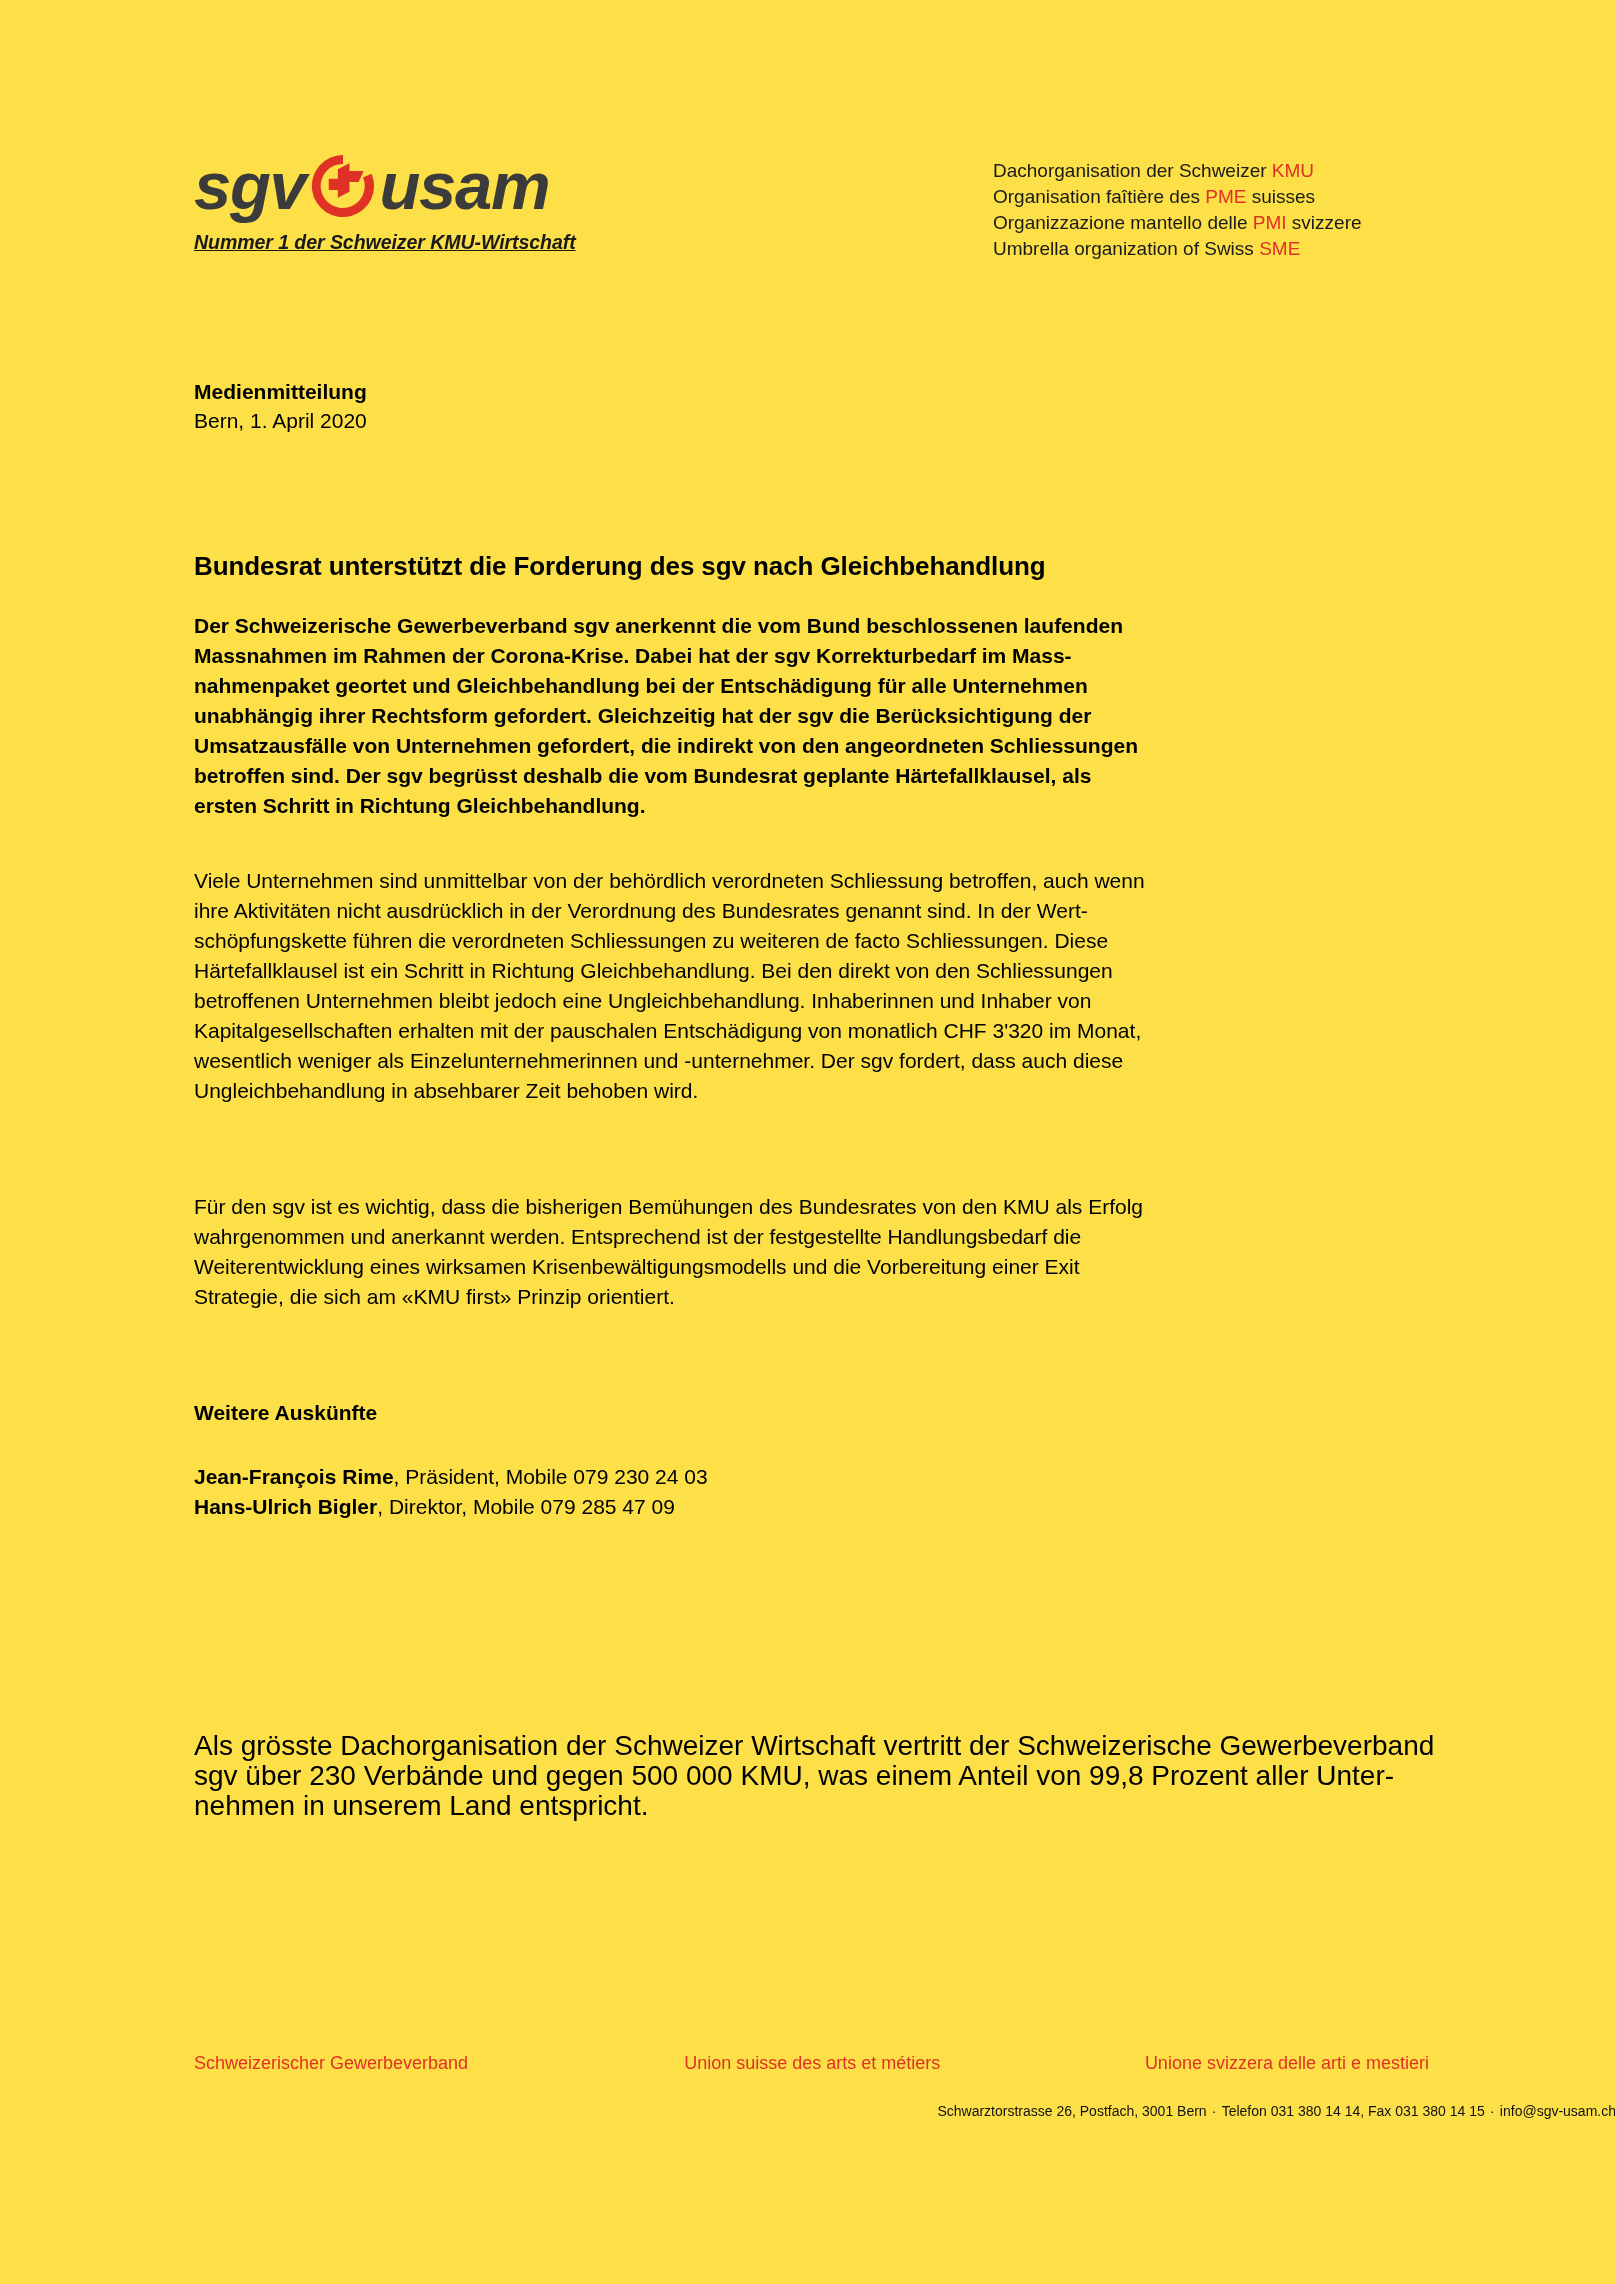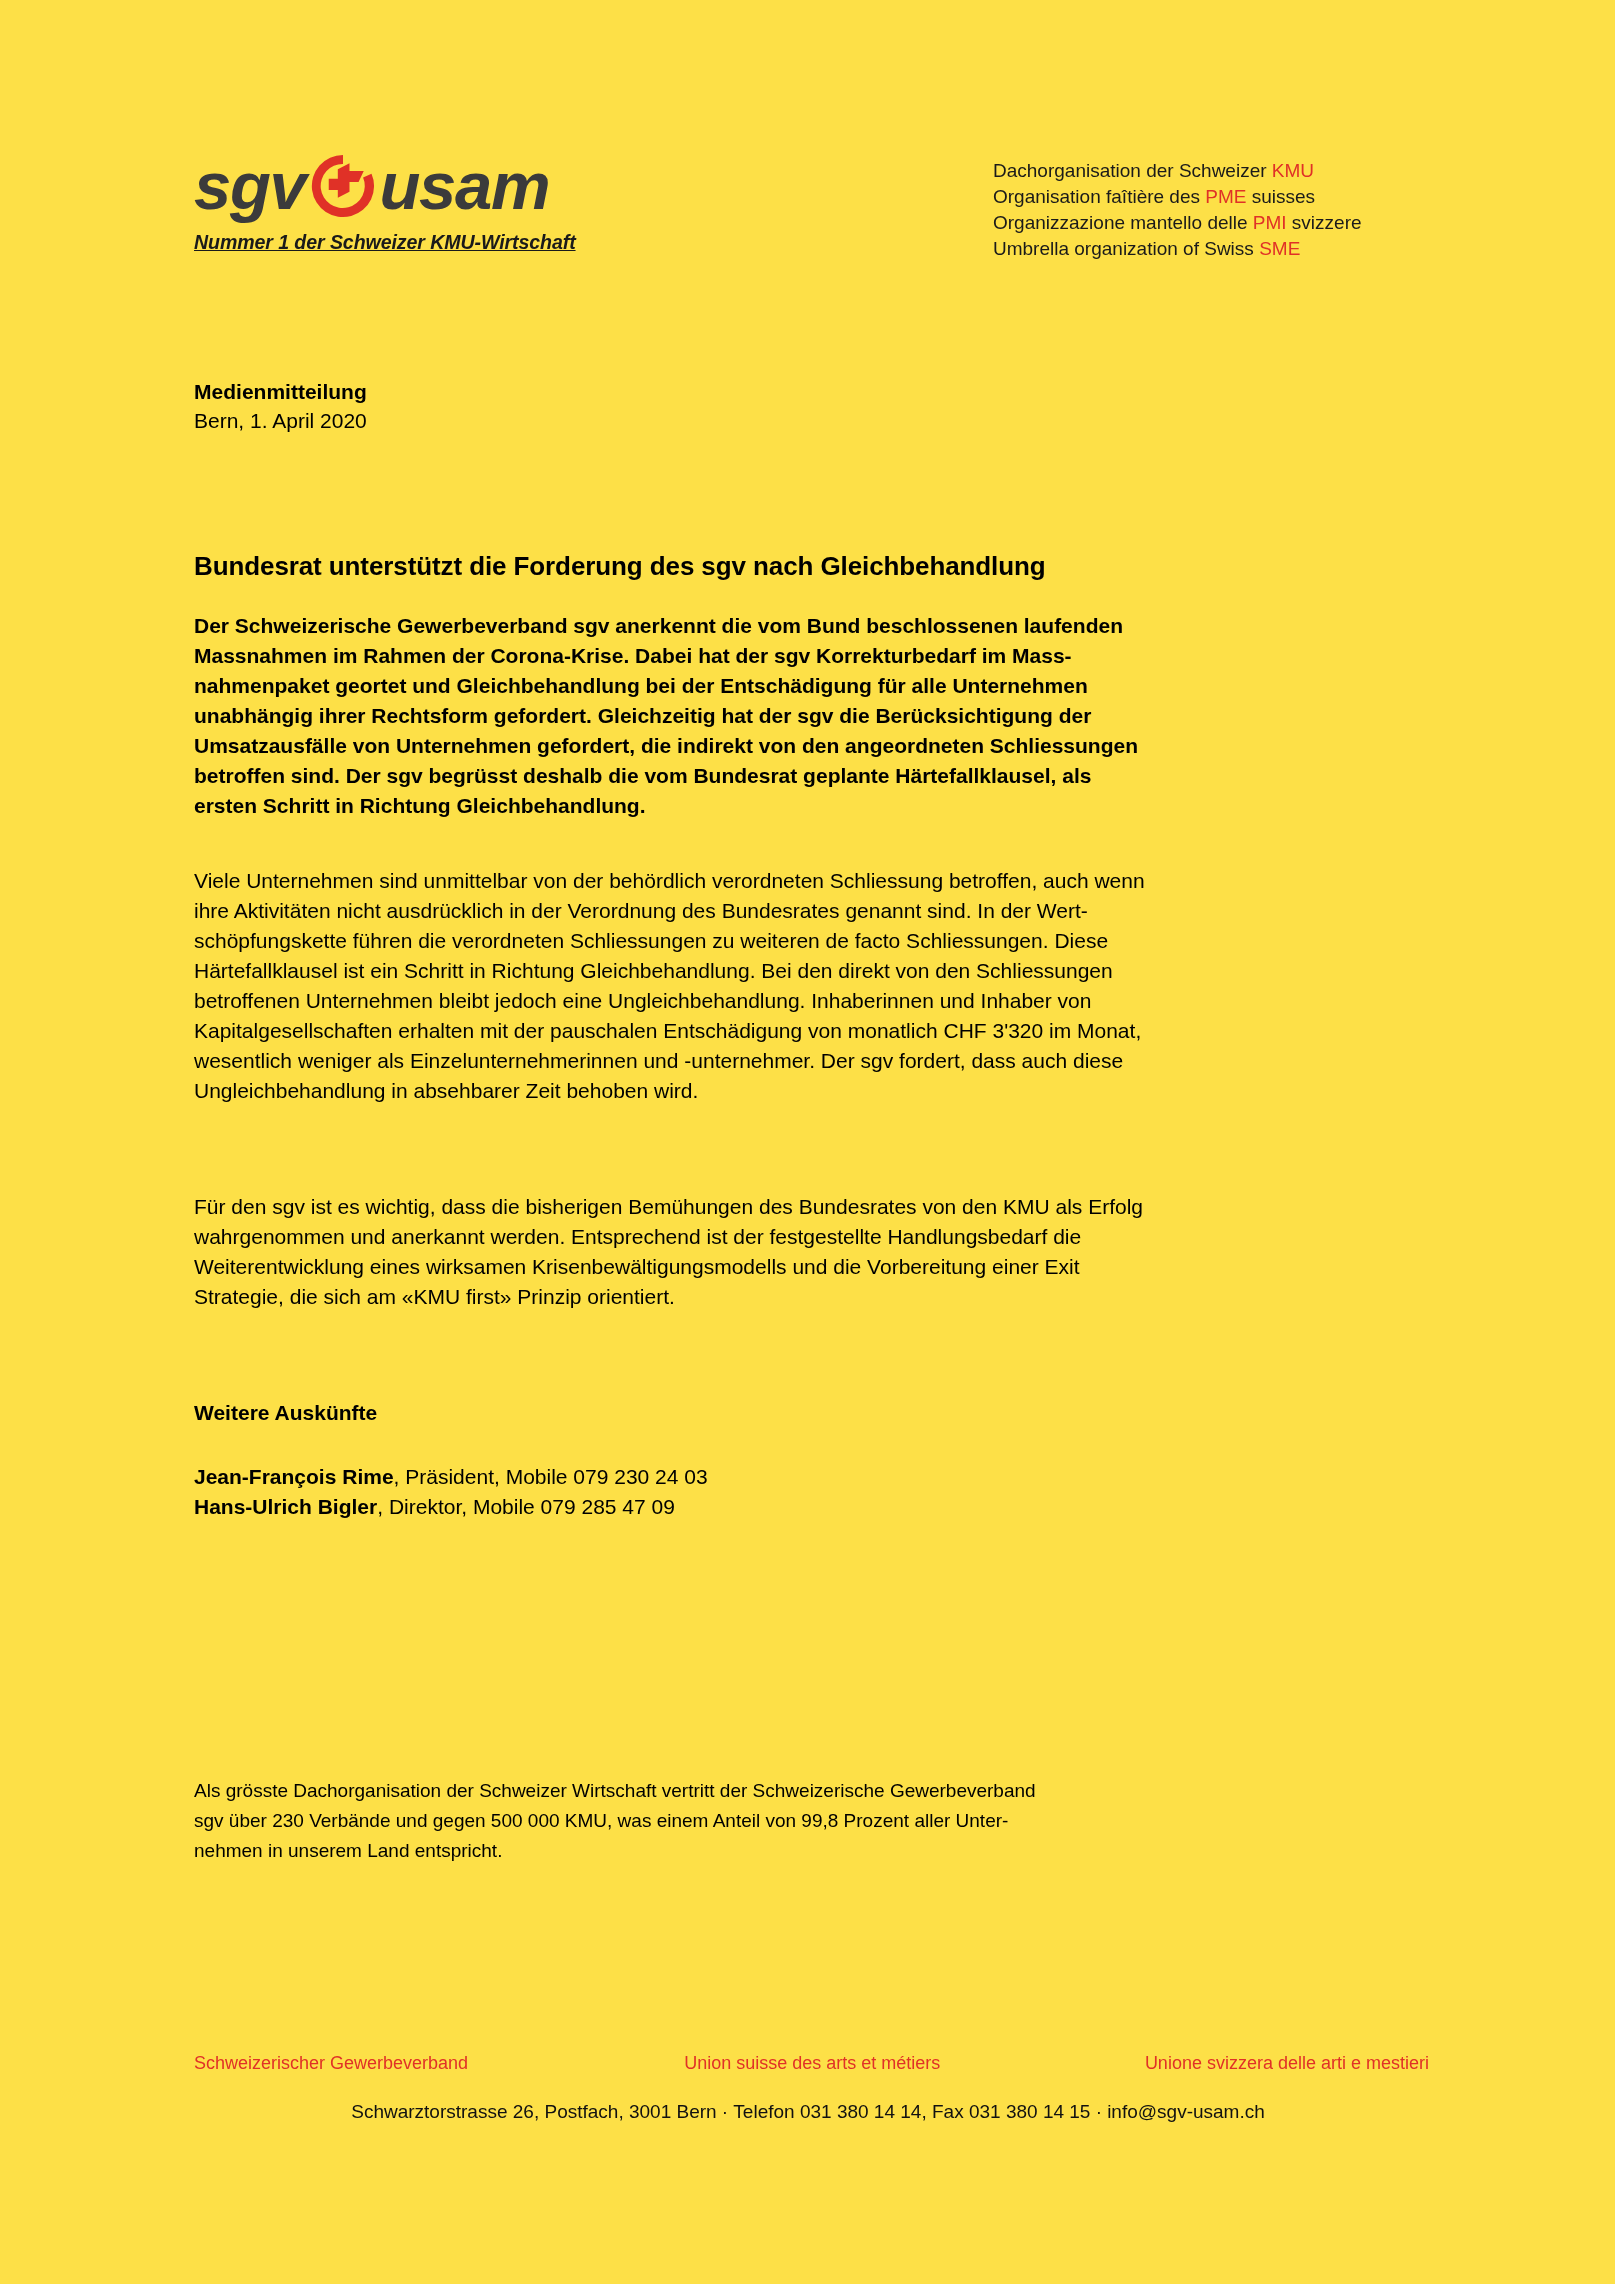--- a/index.html
+++ b/index.html
@@ -143,24 +143,24 @@
     top: 1462px;
     left: 0;
     font-size: 21px;
     line-height: 30px;
     white-space: nowrap;
   }
   .contacts b { font-weight: bold; }
 
   .boilerplate {
     position: absolute;
-    top: 1776px;
+    top: 1731px;
     left: 0;
     width: 1242px;
-    font-size: 19px;
+    font-size: 28px;
     line-height: 30px;
   }
   .footer-orgs {
     position: absolute;
     left: 194px;
     top: 2053px;
     width: 1235px;
     display: flex;
     justify-content: space-between;
     font-size: 18px;
@@ -169,22 +169,22 @@
   }
   .footer-orgs .org-de { margin-left: 0; }
   .footer-orgs .org-fr { margin-left: 19.6px; }
   .footer-orgs .org-it { margin-left: 8px; }
 
   .footer-address {
     position: absolute;
     left: 0;
     top: 2098px;
     width: 1616px;
-    text-align: center;
-    font-size: 19px;
+    text-align: right;
+    font-size: 14px;
     line-height: 27px;
     color: #111111;
   }
   .footer-address .sep { padding: 0 5.2px; }
 </style>
 </head>
 <body>
 
 <div class="page">
 

